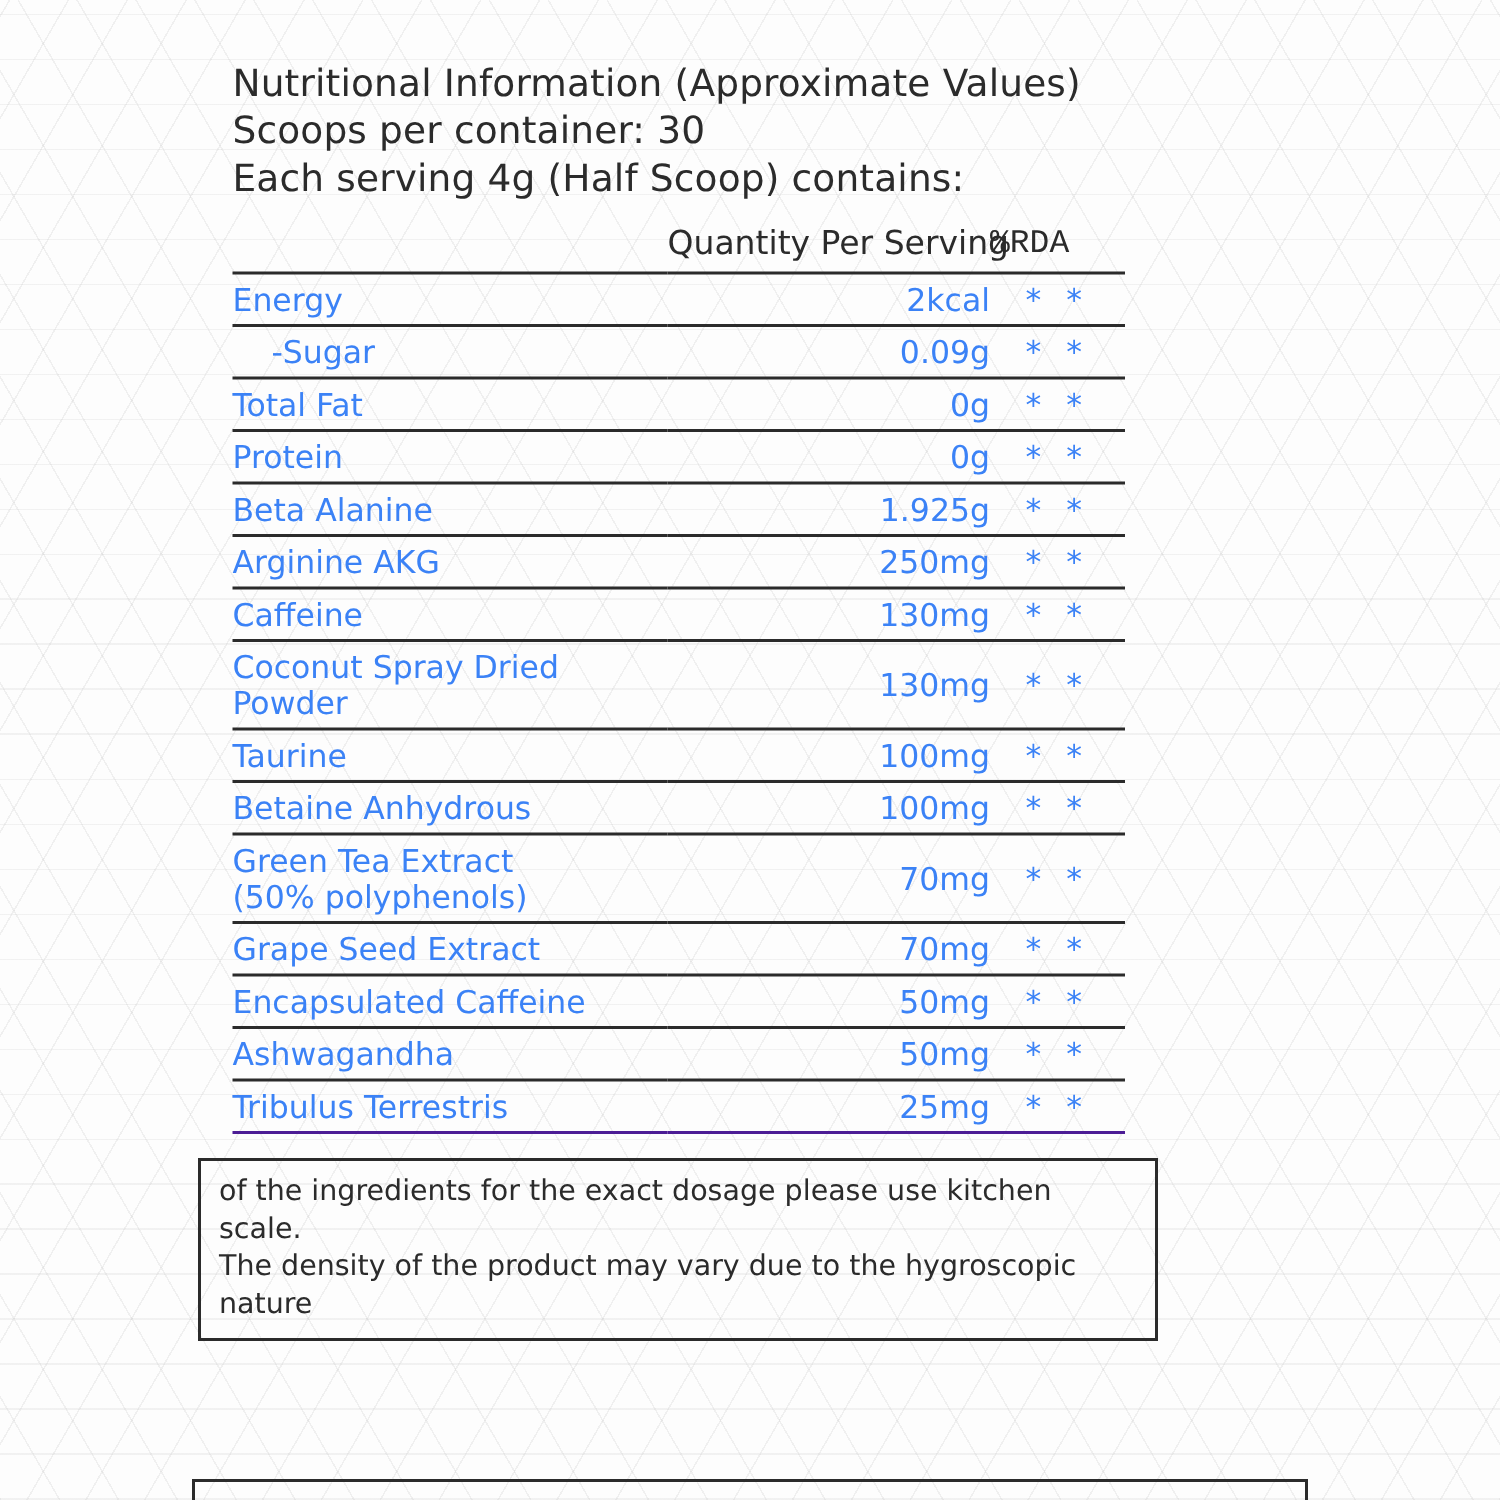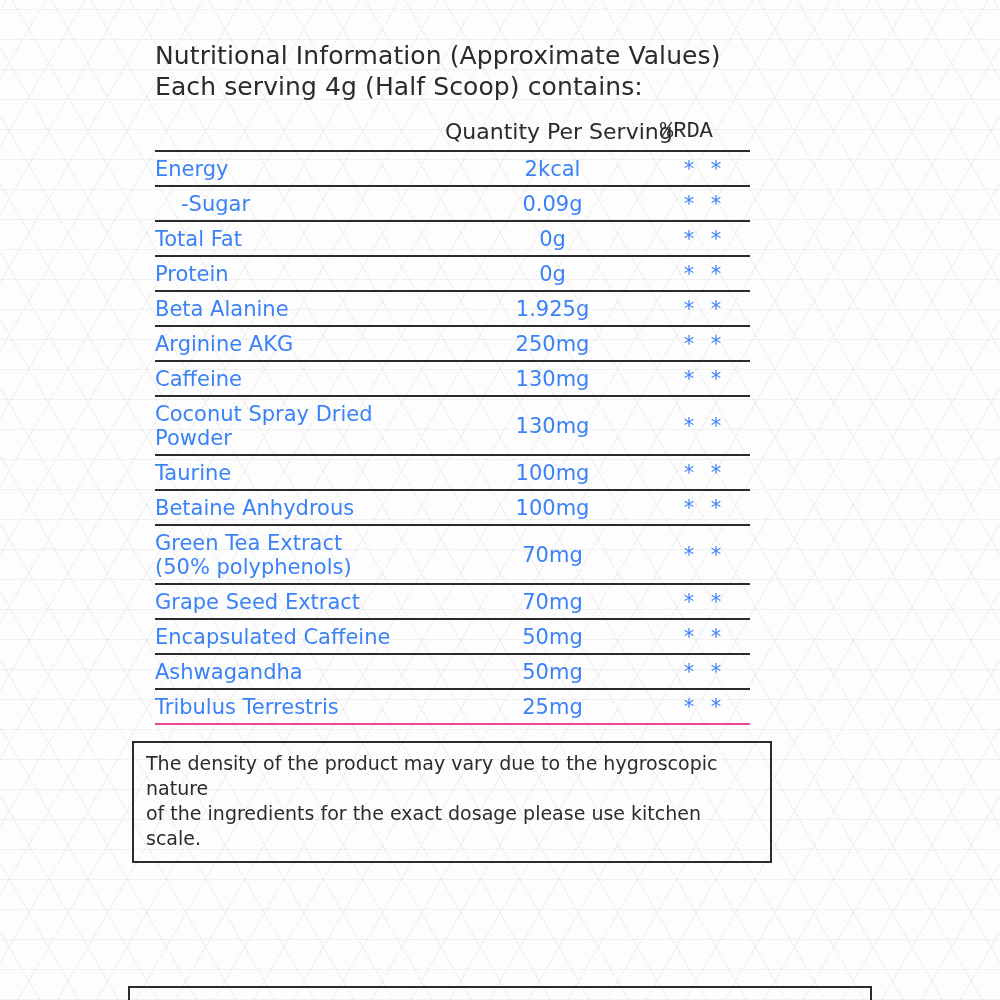--- a/index.html
+++ b/index.html
@@ -69,24 +69,24 @@
   th.qty-head { text-align: center; padding-left: 6px; }
   th.rda-head { text-align: center; font-family: Liberation Mono, monospace; }
 
   table.nutri td {
     font-size: 21px;
     color: #3b82f6;
     padding: 5px 0 4px 0;
     border-top: 2px solid #2b2b2b;
     vertical-align: middle;
   }
-  table.nutri tr:last-child td { border-bottom: 2px solid #ec4899; }
+  table.nutri tr:last-child td { border-bottom: 2px solid #4c1d95; }
 
   td.name { padding-left: 2px; }
-  td.qty  { text-align: center; padding-left: 70px; }
+  td.qty  { text-align: right; padding-left: 70px; }
   td.rda  { text-align: center; letter-spacing: 5px; font-size: 16px; }
 
   td.name .sub { display: inline-block; padding-left: 26px; }
   td.name .second-line { display: block; }
 
   .note-box {
     margin-top: 16px;
     margin-left: 72px;
     width: 640px;
     border: 2px solid #2b2b2b;
@@ -112,20 +112,21 @@
 </style>
 </head>
 <body>
 
 <div class="bg-pattern"></div>
 
 <div class="panel">
 
   <div class="heading-block">
     <div class="heading-line">Nutritional Information (Approximate Values)</div>
+    <div class="heading-line">Scoops per container:  30</div>
     <div class="heading-line">Each serving 4g (Half Scoop) contains:</div>
   </div>
 
   <table class="nutri">
     <colgroup>
       <col class="c-name">
         <col class="c-qty">
         <col class="c-rda">
     </colgroup>
     <thead>
@@ -208,19 +209,19 @@
         </tr>
         <tr>
           <td class="name"><span>Tribulus Terrestris</span></td>
           <td class="qty">25mg</td>
           <td class="rda">* *</td>
         </tr>
       </tbody>
   </table>
 
   <div class="note-box">
+    <div>of the ingredients for the exact dosage please use kitchen scale.</div>
     <div>The density of the product may vary due to the hygroscopic nature</div>
-    <div>of the ingredients for the exact dosage please use kitchen scale.</div>
   </div>
 
 </div>
 
 <div class="bottom-strip"></div>
 
 </body></html>

